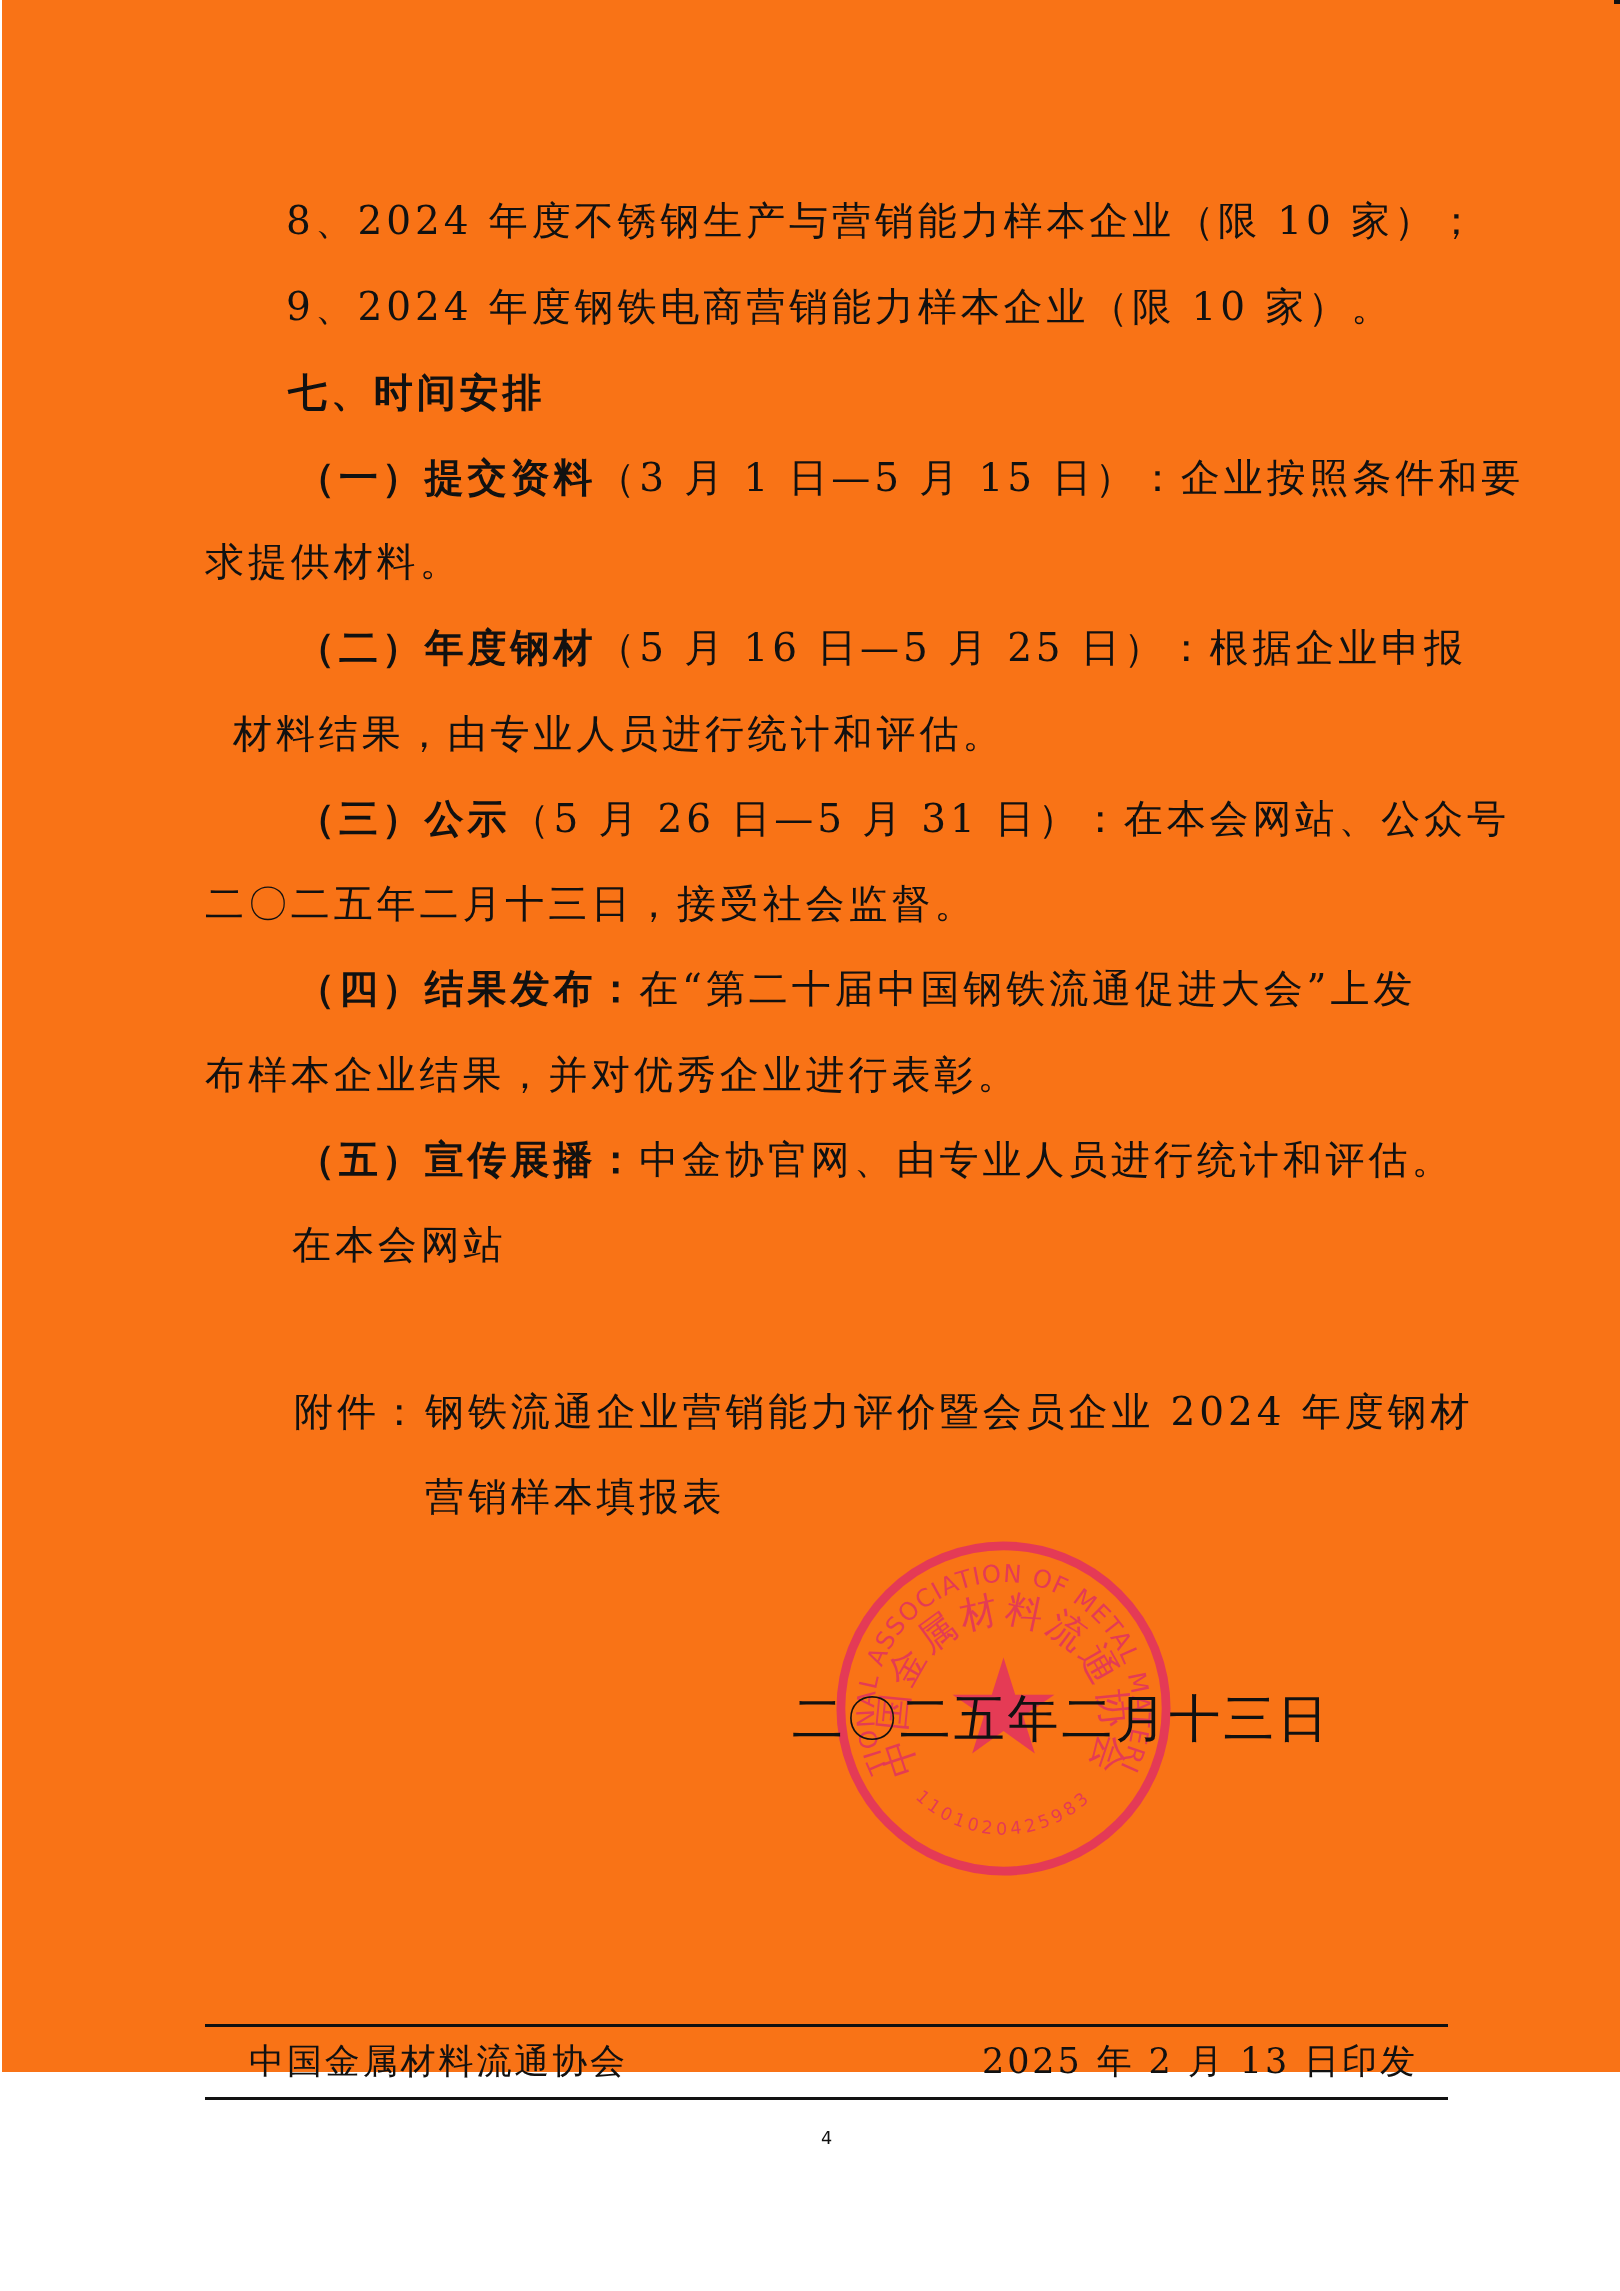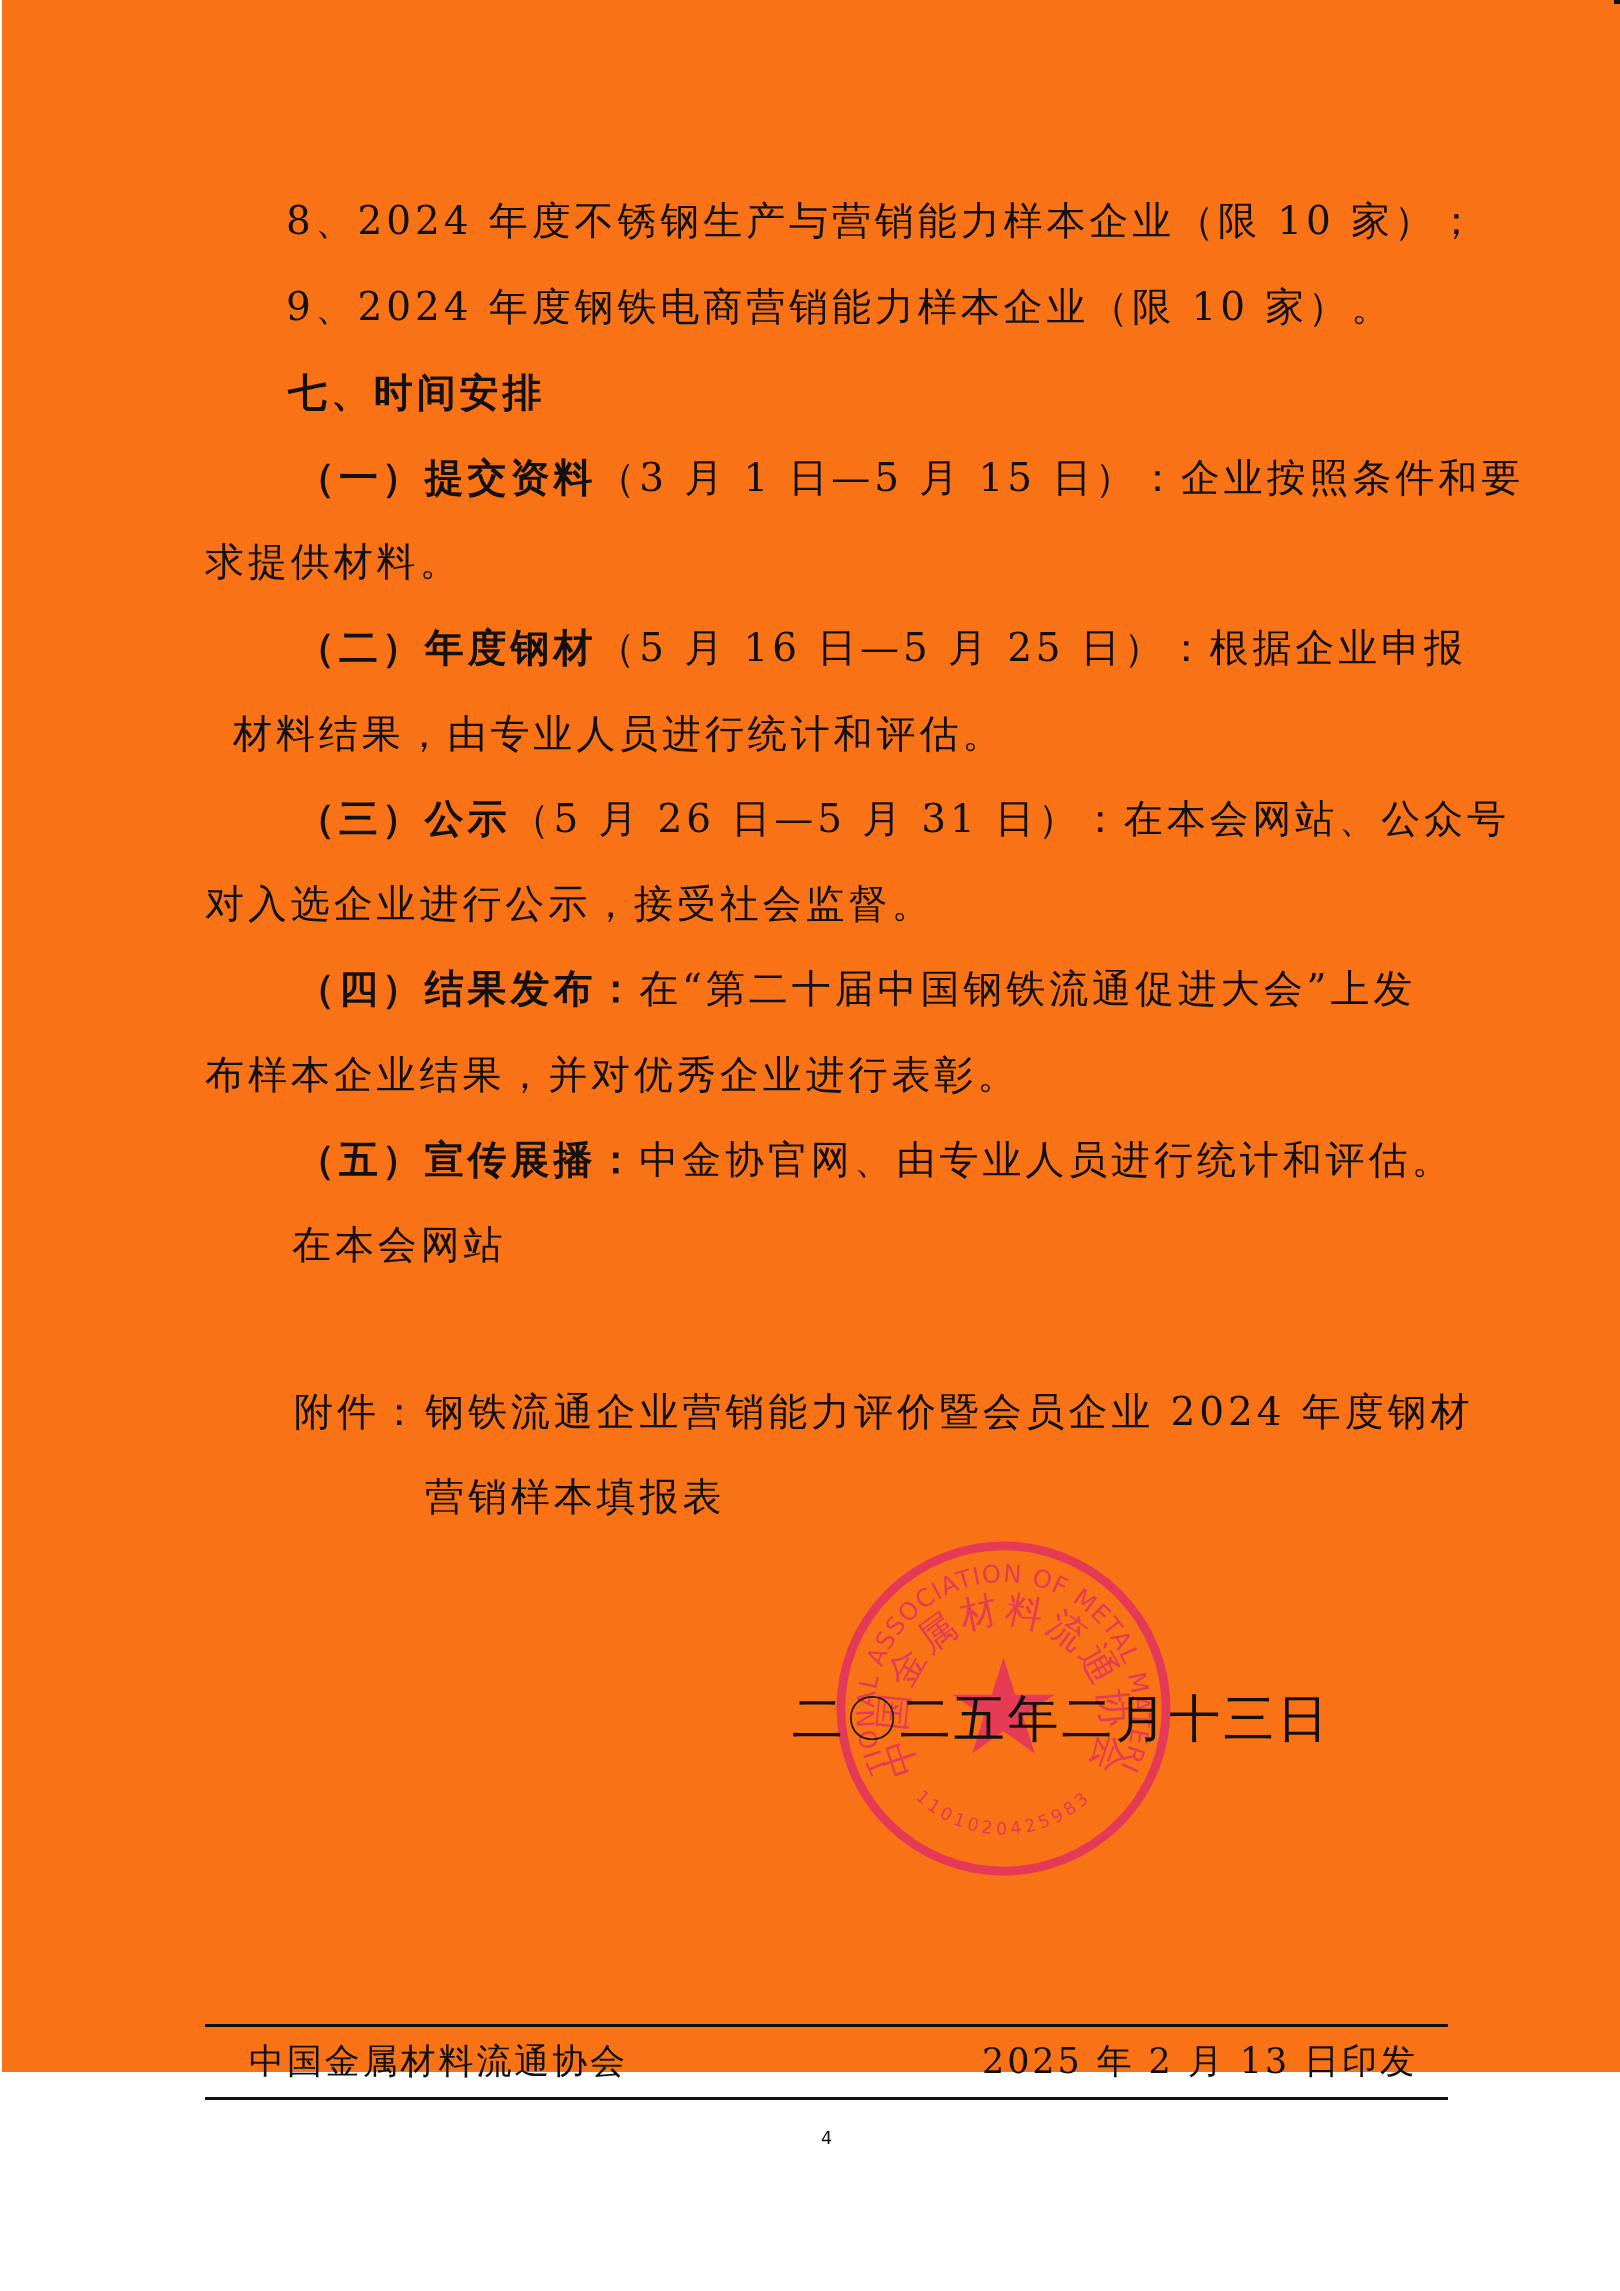--- a/index.html
+++ b/index.html
@@ -35,21 +35,21 @@
   <div class="line" style="left:203px; top:538px;text-align:center;">求提供材料。</div>
 
   <div class="line" style="left:294px; top:624px;">
     <span class="bold">（二）年度钢材</span><span>（5 月 16 日—5 月 25 日）：根据企业申报</span>
   </div>
   <div class="line" style="left:203px; top:710px;margin-left:28px;">材料结果，由专业人员进行统计和评估。</div>
 
   <div class="line" style="left:294px; top:795px;">
     <span class="bold">（三）公示</span><span>（5 月 26 日—5 月 31 日）：在本会网站、公众号</span>
   </div>
-  <div class="line" style="left:203px; top:880px;">对入选企业进行公示，接受社会监督。</div>
+  <div class="line" style="left:203px; top:880px;">二〇二五年二月十三日，接受社会监督。</div>
 
   <div class="line" style="left:203px; top:1051px;">布样本企业结果，并对优秀企业进行表彰。</div>
   <div class="line" style="left:294px; top:965px;">
     <span class="bold">（四）结果发布：</span><span>在“第二十届中国钢铁流通促进大会”上发</span>
   </div>
 
   <div class="line" style="left:294px; top:1136px;">
     <span class="bold">（五）宣传展播：</span><span>中金协官网、由专业人员进行统计和评估。</span>
   </div>
 

